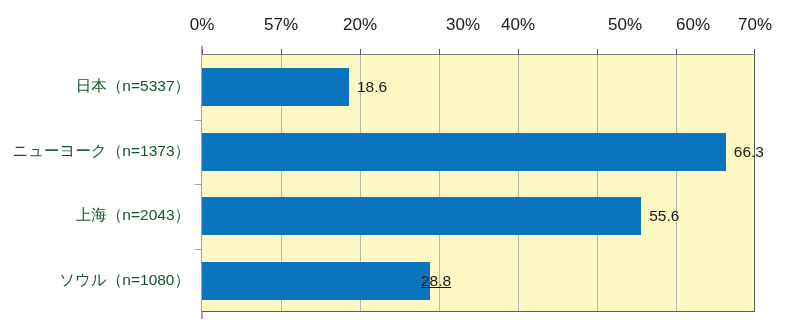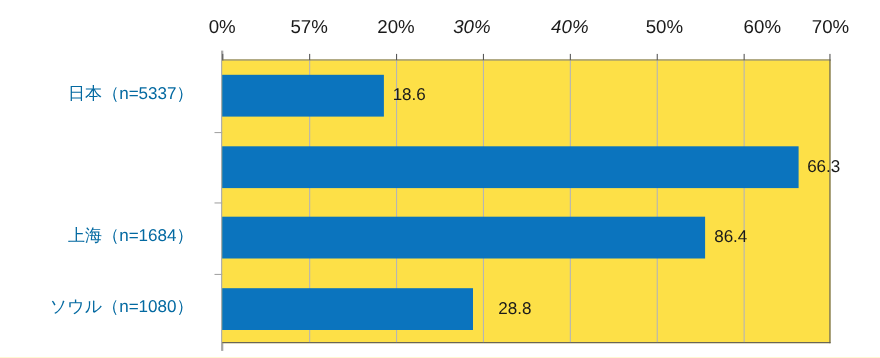--- a/index.html
+++ b/index.html
@@ -42,41 +42,41 @@
   
   .ylabels {
     position: absolute;
     left: 0;
     top: 54px;
     width: 196px;
     height: 258px;
   }
   .ycat-label {
     position: absolute;
-    right: 20px;
+    right: 6px;
     transform: translateY(-50%);
     font-size: 15.5px;
     line-height: 20px;
-    color: #0369a1;
+    color: #14532d;
     white-space: nowrap;
     text-align: right;
   }
 
   
   .plot-area {
     position: absolute;
     left: 202px;
     top: 54px;
     width: 553px;
     height: 258px;
     border-top: 1px solid #808080;
     border-right: 1px solid #595959;
     border-bottom: 1px solid #595959;
     box-sizing: border-box;
-    background: #fde047;
+    background: #fef9c3;
   }
   .value-axis-line {
     position: absolute;
     left: 201px;
     top: 46px;
     width: 2px;
     height: 273px;
     background: #a6a6a6;
   }
   .gridline {
@@ -116,30 +116,31 @@
 </style>
 </head>
 <body>
 
 <div id="chart-root">
 
   <div class="xaxis-labels">
       <div class="xtick-label" style="left: 202px;">0%</div>
       <div class="xtick-label" style="left: 281px;">57%</div>
       <div class="xtick-label" style="left: 360px;">20%</div>
-      <div class="xtick-label" style="left: 429px; font-style: italic;">30%</div>
-      <div class="xtick-label" style="left: 518px; font-style: italic;">40%</div>
-      <div class="xtick-label" style="left: 604px;">50%</div>
+      <div class="xtick-label" style="left: 463px;">30%</div>
+      <div class="xtick-label" style="left: 518px;">40%</div>
+      <div class="xtick-label" style="left: 625px;">50%</div>
       <div class="xtick-label" style="left: 693px;">60%</div>
       <div class="xtick-label" style="left: 755px;">70%</div>
     </div>
 
   <div class="ylabels">
       <div class="ycat-label" style="top: 32.25px;">日本（n=5337）</div>
-      <div class="ycat-label" style="top: 161.25px;">上海（n=1684）</div>
+      <div class="ycat-label" style="top: 96.75px;">ニューヨーク（n=1373）</div>
+      <div class="ycat-label" style="top: 161.25px;">上海（n=2043）</div>
       <div class="ycat-label" style="top: 225.75px;">ソウル（n=1080）</div>
     </div>
 
   <div class="value-axis-line"></div>
 
   <div class="plot-area">
       <div class="top-tick" style="left: 0px;"></div>
       <div class="top-tick" style="left: 79px;"></div>
       <div class="gridline" style="left: 79px;"></div>
       <div class="top-tick" style="left: 158px;"></div>
@@ -152,20 +153,20 @@
       <div class="gridline" style="left: 395px;"></div>
       <div class="top-tick" style="left: 474px;"></div>
       <div class="gridline" style="left: 474px;"></div>
       <div class="top-tick" style="left: 552px;"></div>
       <div class="bar" style="left: 0px; top: 13.25px; width: 146.94px; height: 38px; background: rgb(11, 116, 190);"></div>
       <div class="bar-value" style="left: 154.94px; top: 32.25px;">18.6</div>
       <div class="bar" style="left: 0px; top: 77.75px; width: 523.77px; height: 38px; background: rgb(11, 116, 190);"></div>
       <div class="bar-value" style="left: 531.77px; top: 96.75px;">66.3</div>
       <div class="cat-tick" style="top: 64.5px;"></div>
       <div class="bar" style="left: 0px; top: 142.25px; width: 439.24px; height: 38px; background: rgb(11, 116, 190);"></div>
-      <div class="bar-value" style="left: 447.24px; top: 161.25px;">86.4</div>
+      <div class="bar-value" style="left: 447.24px; top: 161.25px;">55.6</div>
       <div class="cat-tick" style="top: 129px;"></div>
       <div class="bar" style="left: 0px; top: 206.75px; width: 227.52px; height: 38px; background: rgb(11, 116, 190);"></div>
-      <div class="bar-value" style="left: 251px; top: 225.75px;">28.8</div>
+      <div class="bar-value" style="left: 219px; top: 225.75px; text-decoration: underline;">28.8</div>
       <div class="cat-tick" style="top: 193.5px;"></div>
     </div>
 
 </div>
 
 </body></html>

